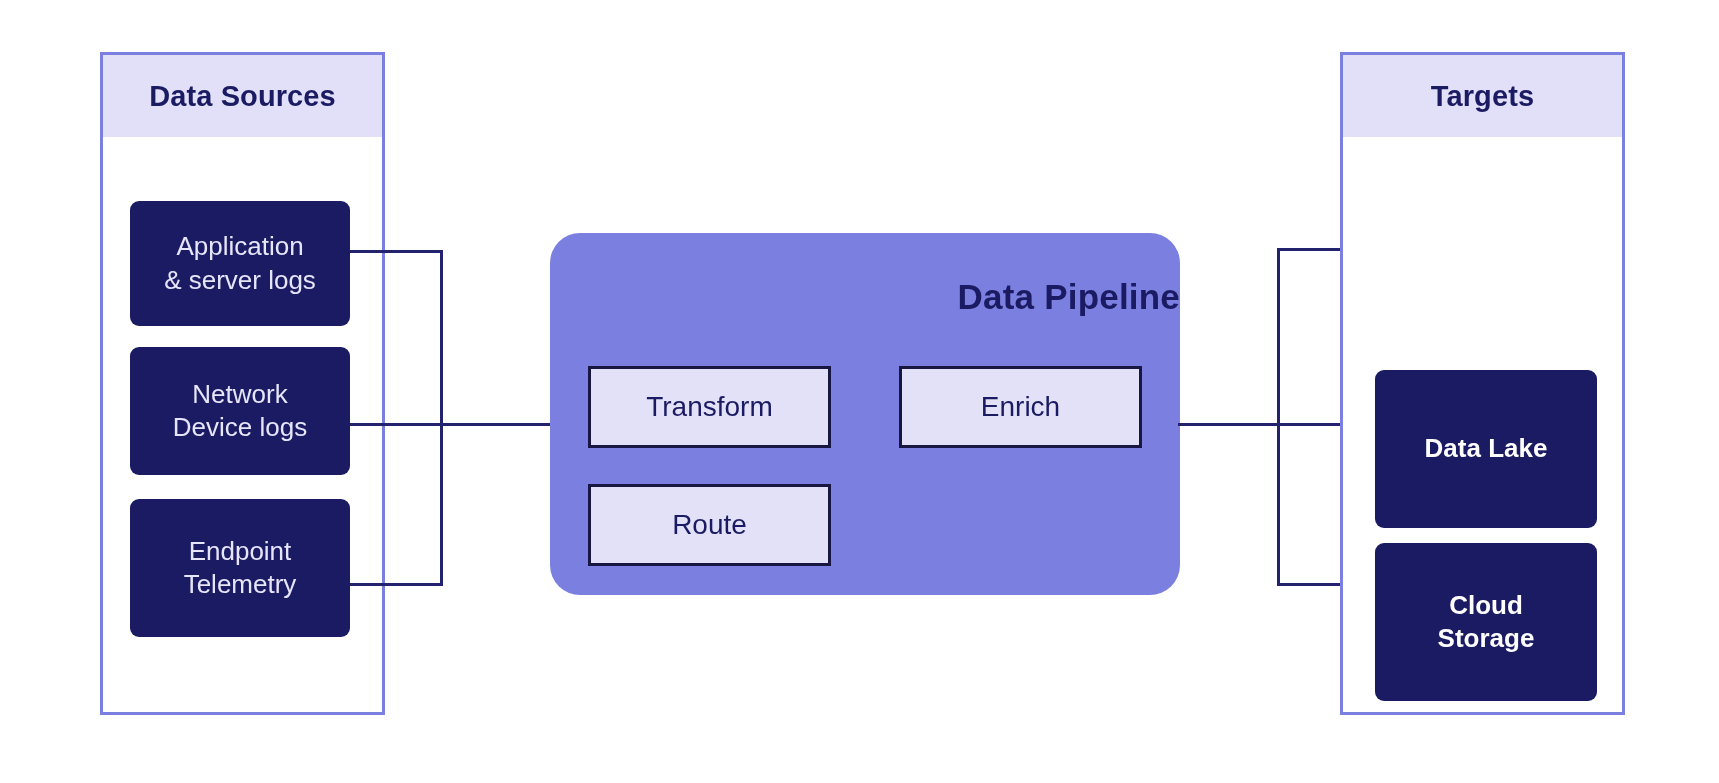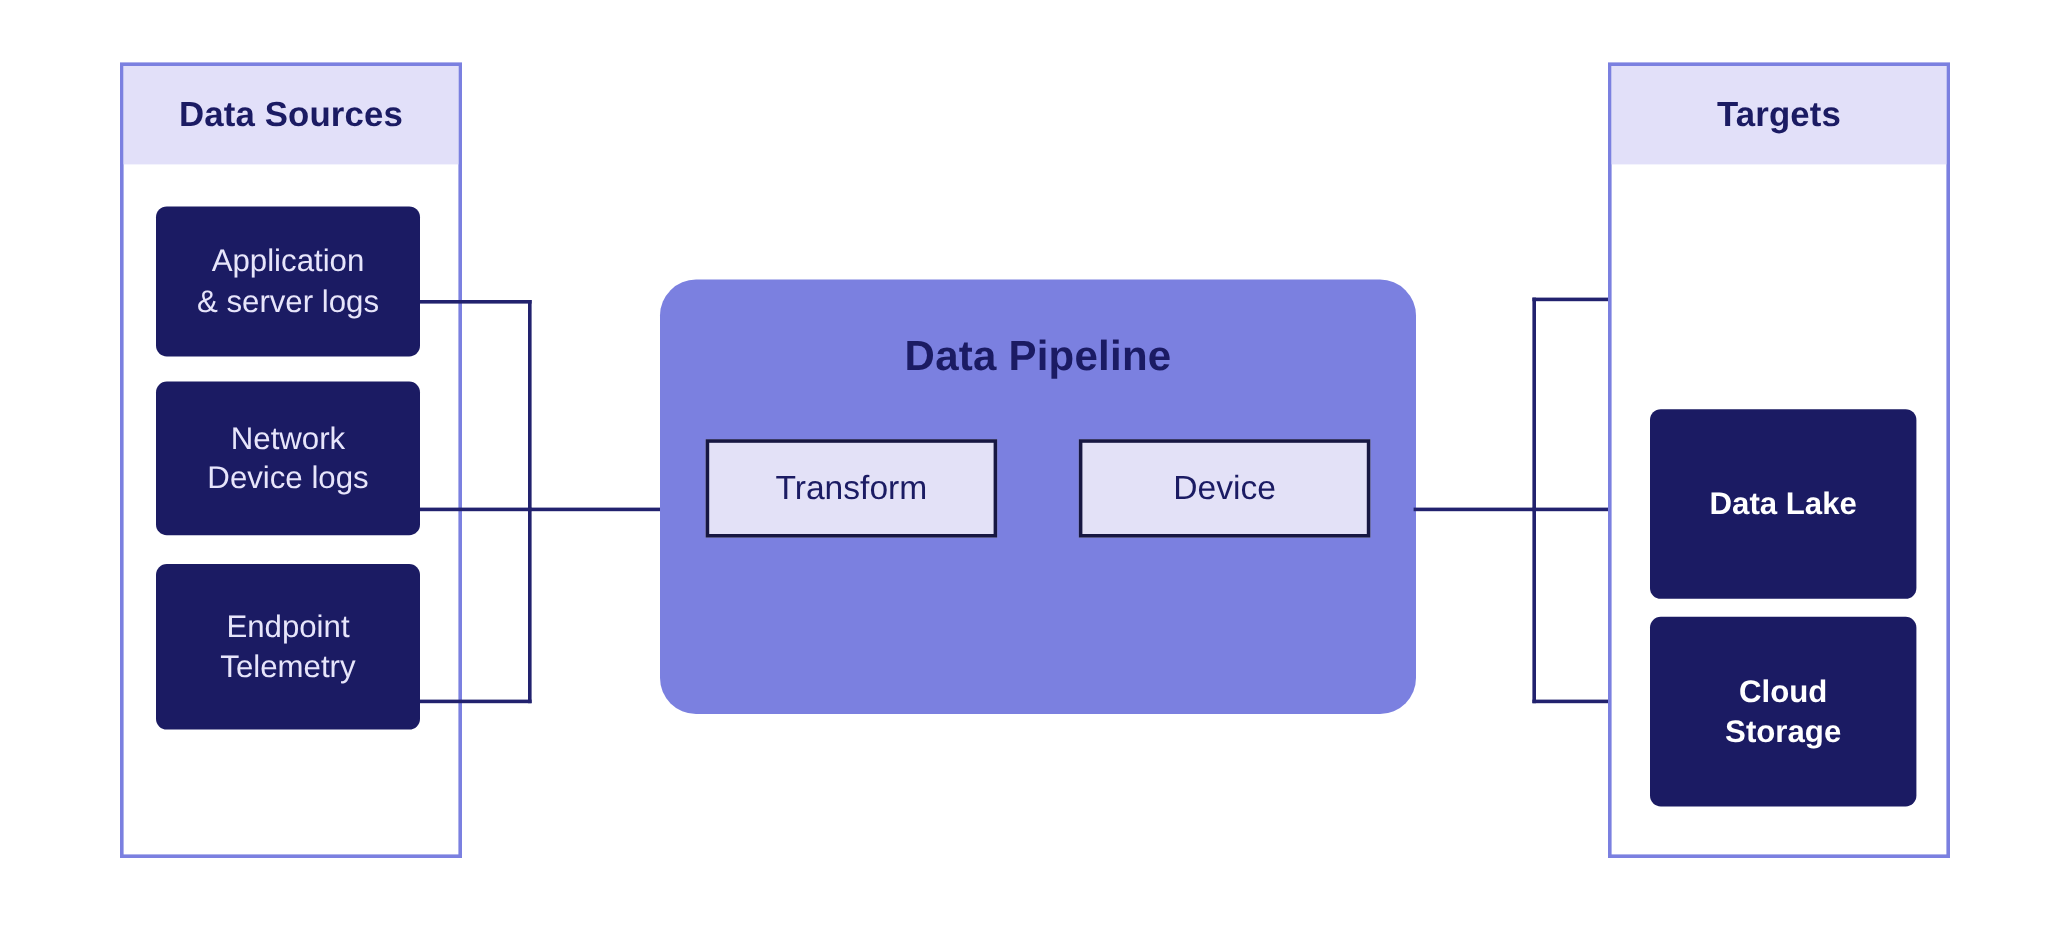--- a/index.html
+++ b/index.html
@@ -32,34 +32,35 @@
     position:absolute;
     box-sizing:border-box;
     background:#1b1b63;
     border-radius:9px;
     display:flex;align-items:center;justify-content:center;
     text-align:center;
     color:#e7e5fb;
     font-size:26px;
     line-height:1.28;
     padding:4px 10px;
+    margin-top:29px;
   }
   .node.bold{color:#ffffff;font-weight:bold;}
 
   
   #pipeline{
     position:absolute;
     left:550px;top:233px;width:630px;height:362px;
     background:#7b80e0;
     border-radius:30px;
     box-sizing:border-box;
   }
   #pipeline-title{
     position:absolute;left:0;right:0;top:44px;
-    text-align:center;
+    text-align:right;
     font-size:35px;font-weight:bold;color:#1b1b63;
     letter-spacing:0.2px;
   }
   .stage-grid{
     position:absolute;
     left:38px;top:133px;width:554px;height:200px;
     display:grid;
     grid-template-columns:243px 243px;
     grid-template-rows:82px 82px;
     column-gap:68px;row-gap:36px;
@@ -113,21 +114,22 @@
 
   <div class="conn conn-v" style="left:440px;top:250px;height:336px;"></div>
 
   <div class="conn conn-h" style="left:440px;top:423px;width:113px;"></div>
 
   <div id="pipeline">
     <div id="pipeline-title">Data Pipeline</div>
 
     <div class="stage-grid">
       <div class="stage-box">Transform</div>
-      <div class="stage-box">Device</div>
+      <div class="stage-box">Enrich</div>
+      <div class="stage-box">Route</div>
     </div>
   </div>
 
   <div class="conn conn-h" style="left:1178px;top:423px;width:102px;"></div>
   <div class="conn conn-v" style="left:1277px;top:248px;height:338px;"></div>
 
   <div class="conn conn-h" style="left:1277px;top:248px;width:100px;"></div>
   <div class="conn conn-h" style="left:1277px;top:423px;width:100px;"></div>
   <div class="conn conn-h" style="left:1277px;top:583px;width:100px;"></div>
 

